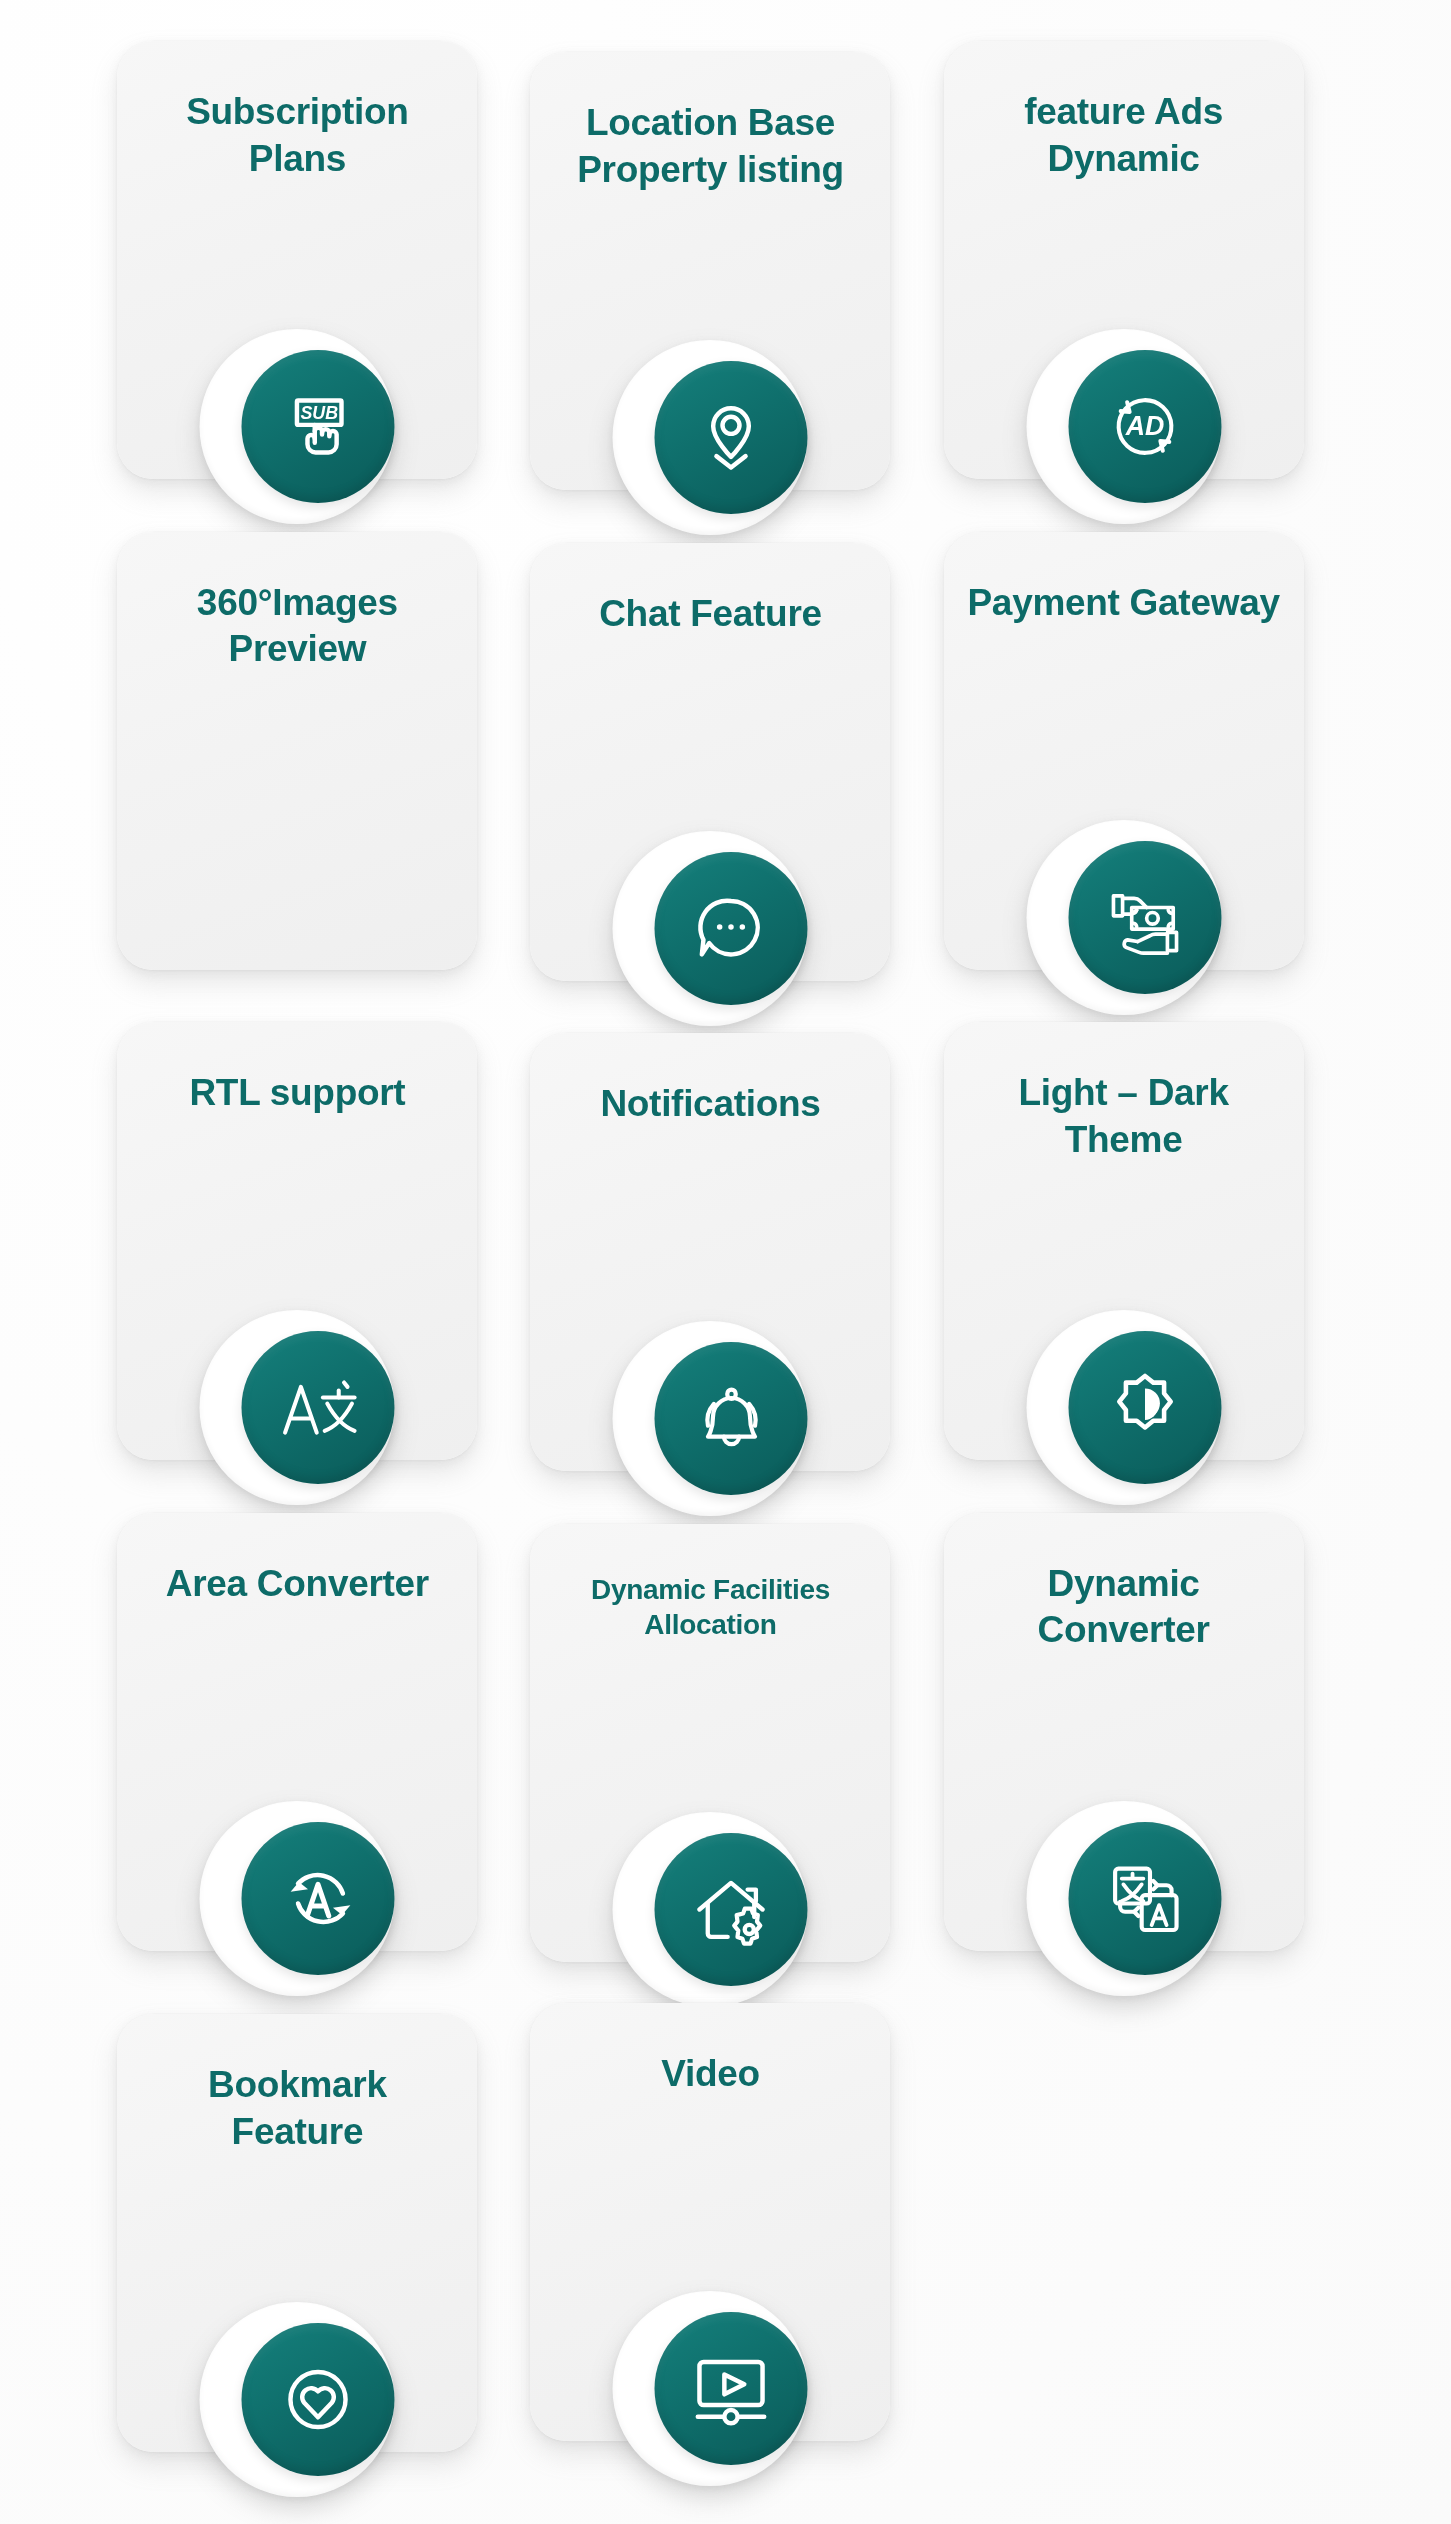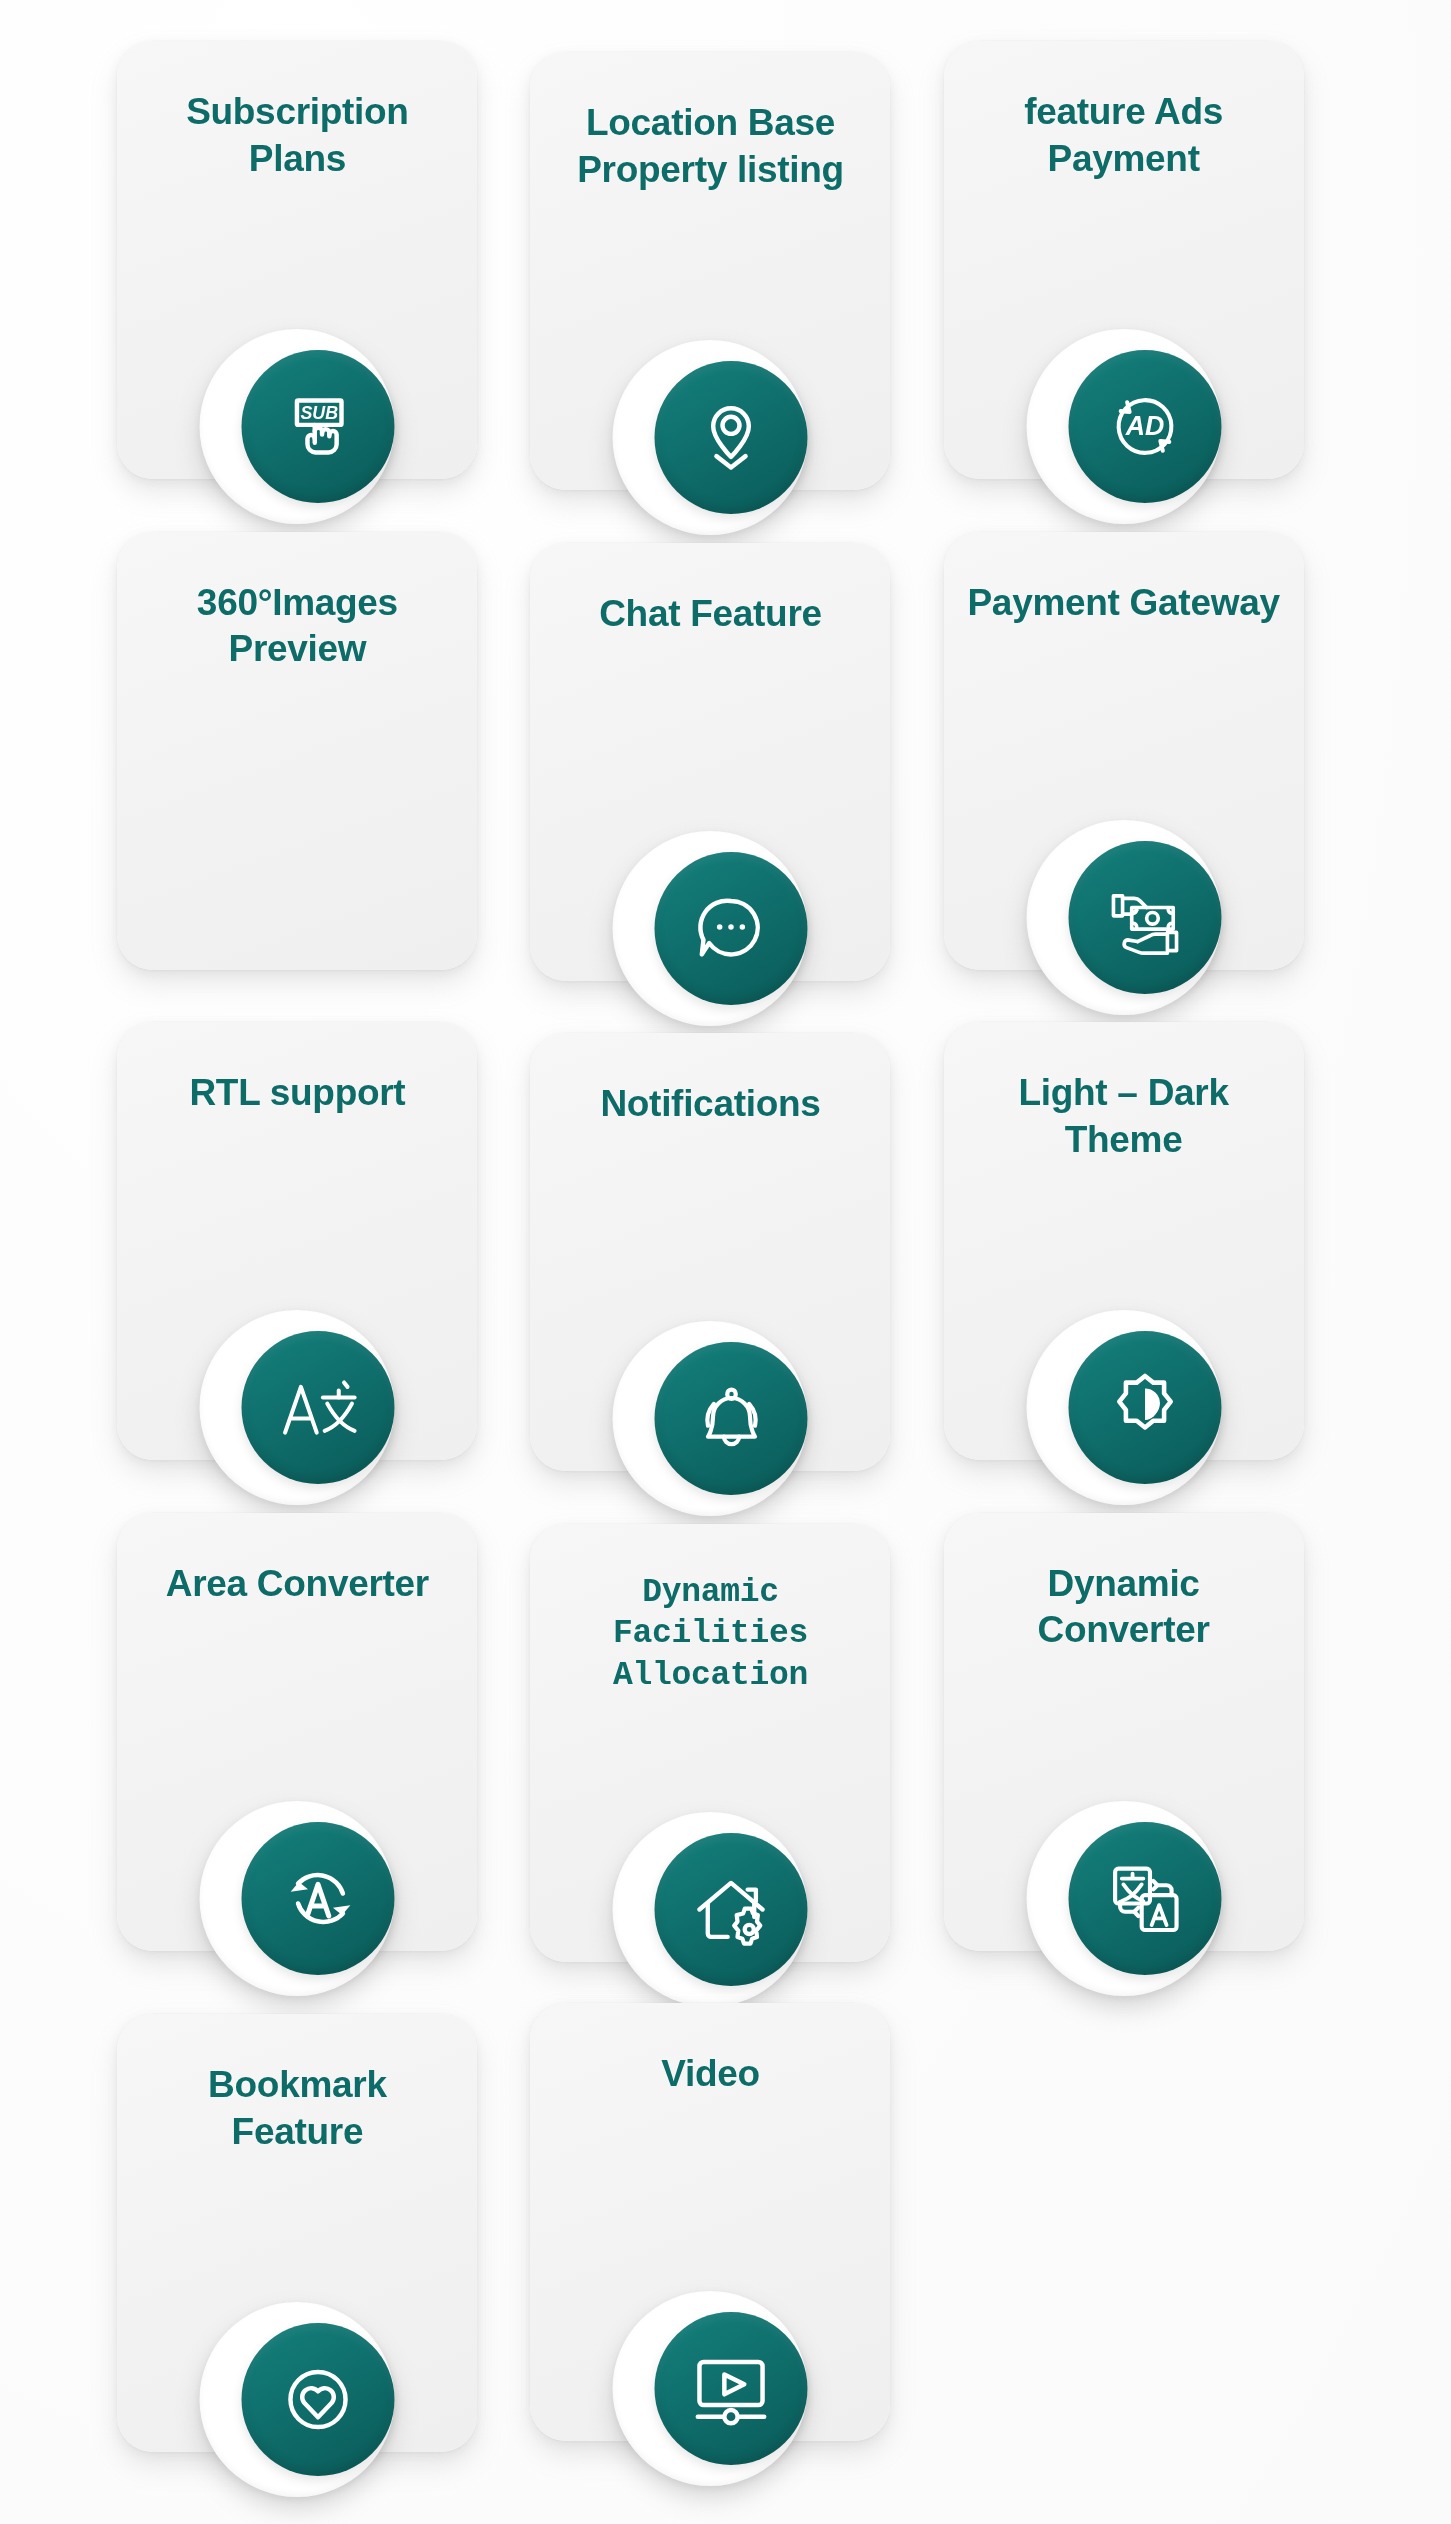--- a/index.html
+++ b/index.html
@@ -56,21 +56,21 @@
     left: 23.5px;
     right: 23.5px;
     text-align: center;
     color: #0d6b68;
     font-family: "Liberation Sans", sans-serif;
     font-size: 37px;
     font-weight: 700;
     line-height: 1.26;
     letter-spacing: -0.3px;
   }
-  .card-title.small { font-size: 33px; font-family: Liberation Mono, monospace; }
+  .card-title.small { font-size: 28px; }
 
   .badge-wrap {
     position: absolute;
     left: 50%;
     transform: translateX(-50%);
     bottom: -45px;
     width: 195px;
     height: 195px;
     display: flex;
     align-items: center;
@@ -149,21 +149,21 @@
                 <path d="M32 73 l18 14 l18 -14"></path>
               </svg>
             </span>
           </div>
         </div>
       </div>
     </div>
 
     <div class="cell col3">
       <div class="card">
-        <div class="card-title">feature Ads Payment</div>
+        <div class="card-title">feature Ads Dynamic</div>
         <div class="badge-wrap">
           <div class="badge">
             <span>
               <svg width="81" height="81" viewBox="0 0 100 100" fill="none" stroke="#fff" stroke-width="5" stroke-linecap="round" stroke-linejoin="round">
                 <path d="M72 26 a32 32 0 1 1 -44 48 a32 32 0 0 1 44 -48"></path>
                 <path d="M28 20 l3 12 l-11 -1"></path>
                 <path d="M72 80 l-3 -12 l11 1"></path>
                 <text class="ico-txt" x="50" y="61" font-size="33" text-anchor="middle" stroke="none">AD</text>
               </svg>
             </span>

